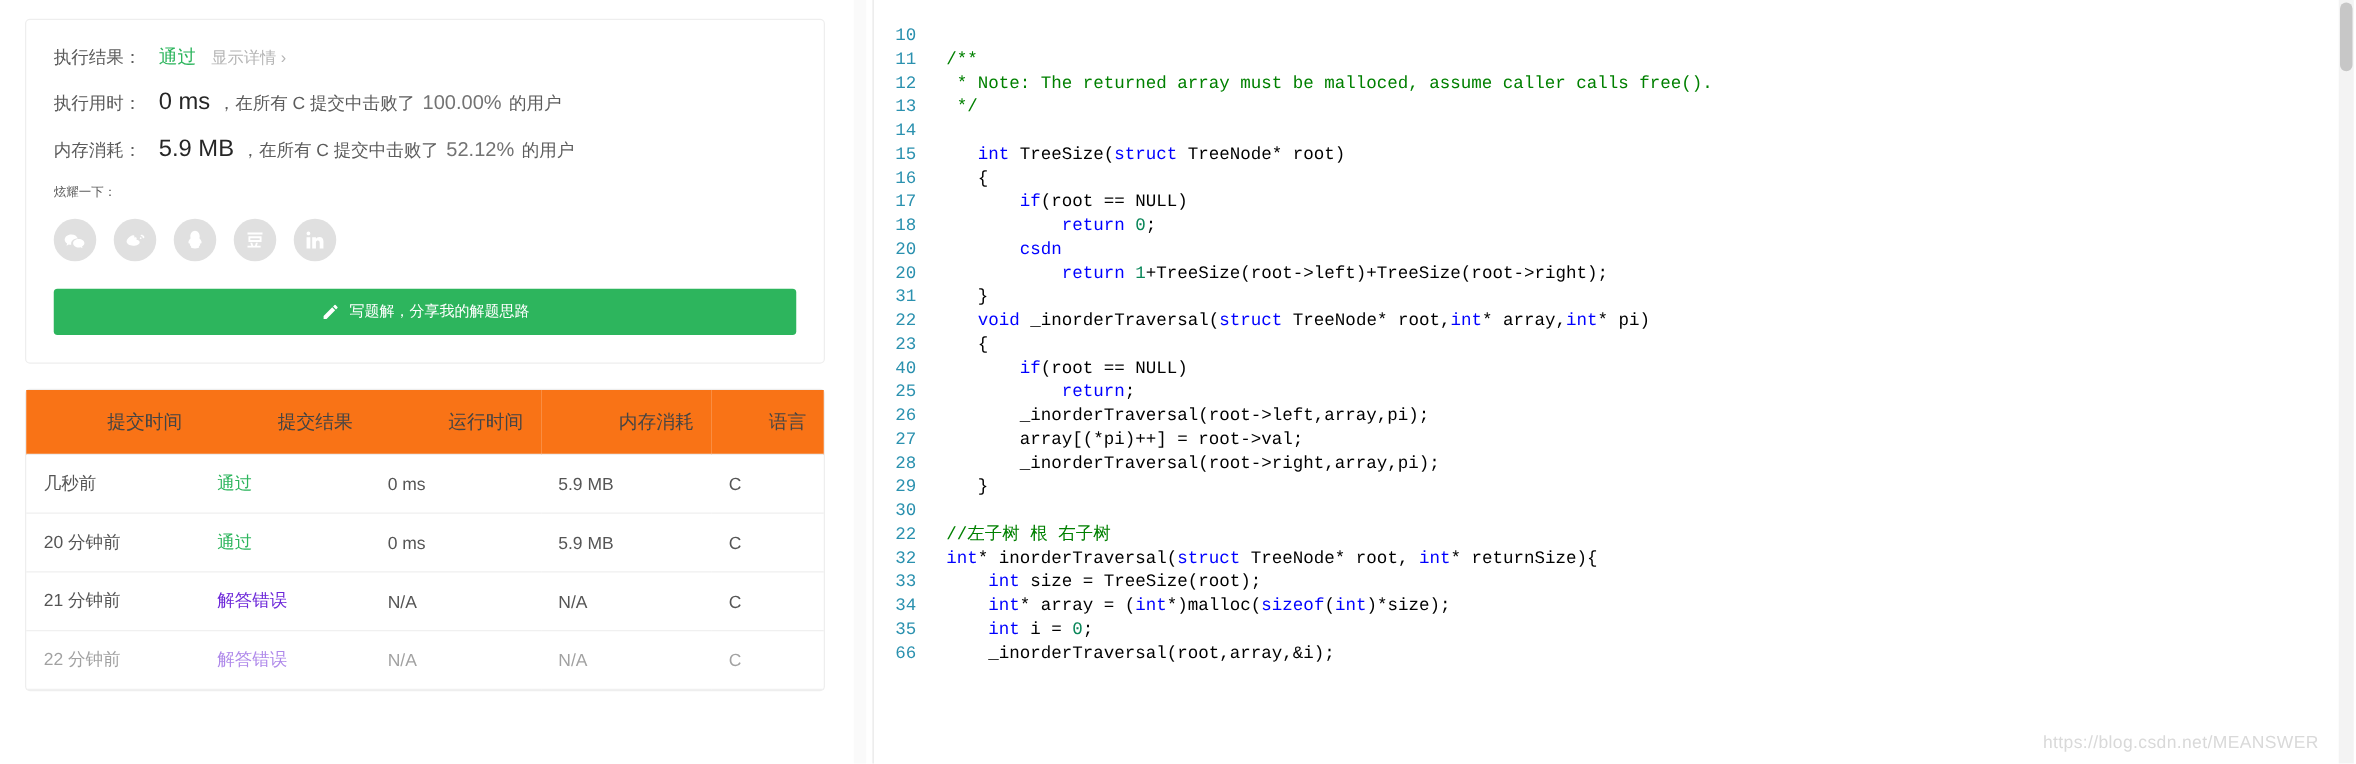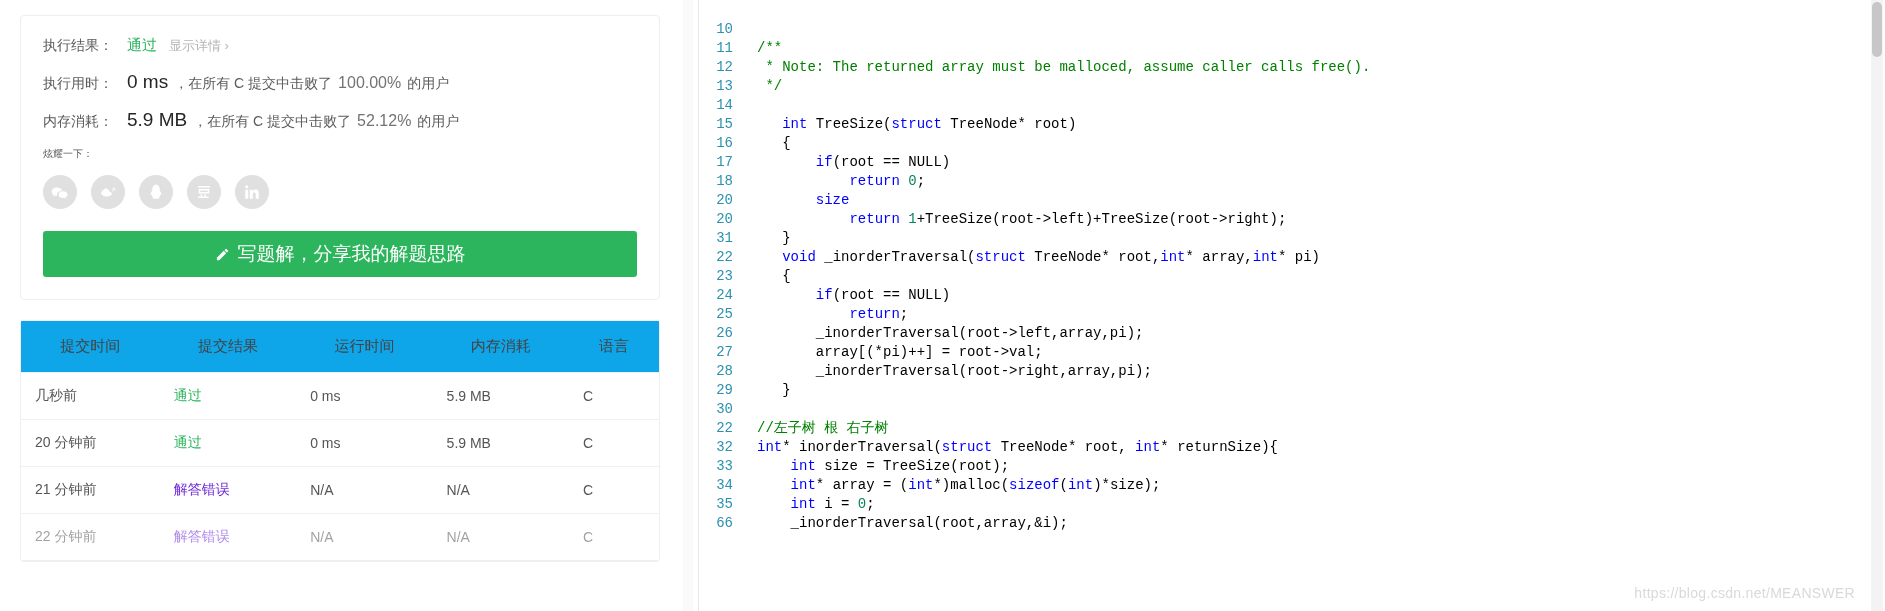--- a/index.html
+++ b/index.html
@@ -59,40 +59,40 @@
     font-size:16px; cursor:pointer;
   }
   .share-icons .ic svg { width:18px; height:18px; fill:#fff;}
   .green-btn {
     width: 100%;
     background: #2db55d;
     color: #fff;
     border: none;
     border-radius: 3px;
     padding: 10px 0;
-    font-size: 19px;
+    font-size: 12px;
     cursor: pointer;
     display:flex; align-items:center; justify-content:center; gap:8px;
   }
   .green-btn svg{ width:15px; height:15px; fill:#fff;}
   
   .table-card {
     border: 1px solid #eee;
     border-radius: 4px;
     margin: 0 20px 0 20px;
   }
   table { width:100%; border-collapse: collapse;}
   thead th {
-    text-align: center;
+    text-align: right;
     font-weight: 500;
     font-size: 15px;
     color:#444;
     padding: 16px 14px;
     border-bottom: 1px solid #eee;
-    background:#0ea5e9;
+    background:#f97316;
   }
   tbody td {
     padding: 14px 14px;
     border-bottom: 1px solid #f0f0f0;
     color:#555;
     font-size:14px;
   }
   .r-pass { color:#2db55d; }
   .r-fail { color:#6d28d9; }
   tbody tr.cut td { opacity:.55; }
@@ -257,40 +257,40 @@
       <div class="code-ln">
         <div class="gut">17</div>
         <div class="txt">       <span class="kw">if</span>(root == NULL)</div>
       </div>
       <div class="code-ln">
         <div class="gut">18</div>
         <div class="txt">           <span class="kw">return</span> <span class="num-lit">0</span>;</div>
       </div>
       <div class="code-ln">
         <div class="gut">20</div>
-        <div class="txt">       <span class="kw">size</span></div>
+        <div class="txt">       <span class="kw">csdn</span></div>
       </div>
       <div class="code-ln">
         <div class="gut">20</div>
         <div class="txt">           <span class="kw">return</span> <span class="num-lit">1</span>+TreeSize(root-&gt;left)+TreeSize(root-&gt;right);</div>
       </div>
       <div class="code-ln">
         <div class="gut">31</div>
         <div class="txt">   }</div>
       </div>
       <div class="code-ln">
         <div class="gut">22</div>
         <div class="txt">   <span class="kw">void</span> _inorderTraversal(<span class="kw">struct</span> TreeNode* root,<span class="kw">int</span>* array,<span class="kw">int</span>* pi)</div>
       </div>
       <div class="code-ln">
         <div class="gut">23</div>
         <div class="txt">   {</div>
       </div>
       <div class="code-ln">
-        <div class="gut">24</div>
+        <div class="gut">40</div>
         <div class="txt">       <span class="kw">if</span>(root == NULL)</div>
       </div>
       <div class="code-ln">
         <div class="gut">25</div>
         <div class="txt">           <span class="kw">return</span>;</div>
       </div>
       <div class="code-ln">
         <div class="gut">26</div>
         <div class="txt">       _inorderTraversal(root-&gt;left,array,pi);</div>
       </div>

